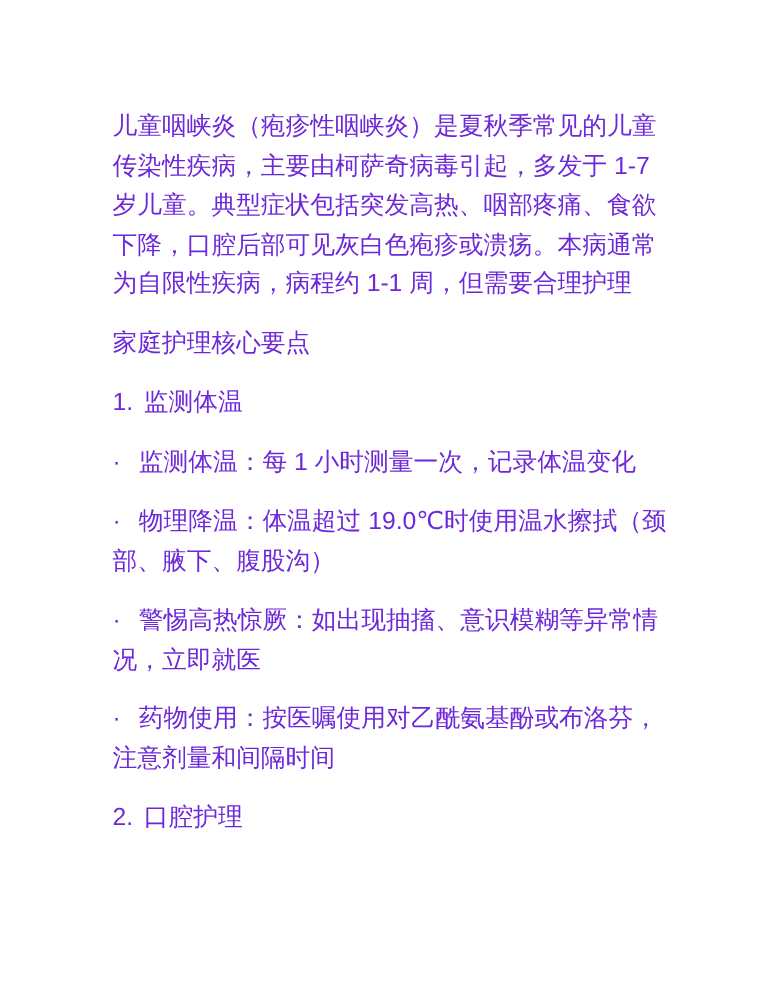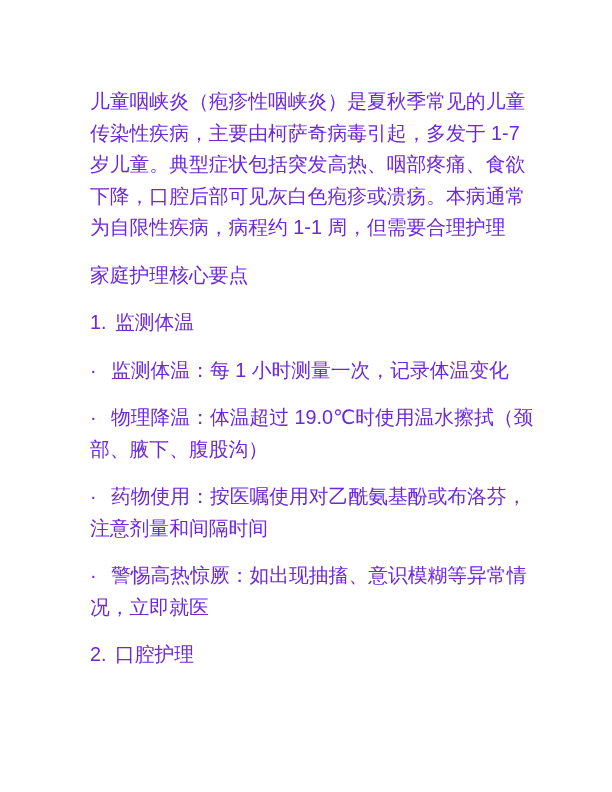--- a/index.html
+++ b/index.html
@@ -72,30 +72,30 @@
 
   <div class="block">
     <div class="line">
       <span class="marker dot">·</span><span>物理降温：体温超过 19.0℃时使用温水擦拭（颈</span>
     </div>
     <div class="line">部、腋下、腹股沟）</div>
   </div>
 
   <div class="block">
     <div class="line">
-      <span class="marker dot">·</span><span>药物使用：按医嘱使用对乙酰氨基酚或布洛芬，</span>
+      <span class="marker dot">·</span><span>警惕高热惊厥：如出现抽搐、意识模糊等异常情</span>
     </div>
-    <div class="line">注意剂量和间隔时间</div>
+    <div class="line">况，立即就医</div>
   </div>
 
   <div class="block">
     <div class="line">
-      <span class="marker dot">·</span><span>警惕高热惊厥：如出现抽搐、意识模糊等异常情</span>
+      <span class="marker dot">·</span><span>药物使用：按医嘱使用对乙酰氨基酚或布洛芬，</span>
     </div>
-    <div class="line">况，立即就医</div>
+    <div class="line">注意剂量和间隔时间</div>
   </div>
 
   <div class="block">
     <div class="line">
       <span class="marker num">2.</span><span>口腔护理</span>
     </div>
   </div>
 
 </div>
 

